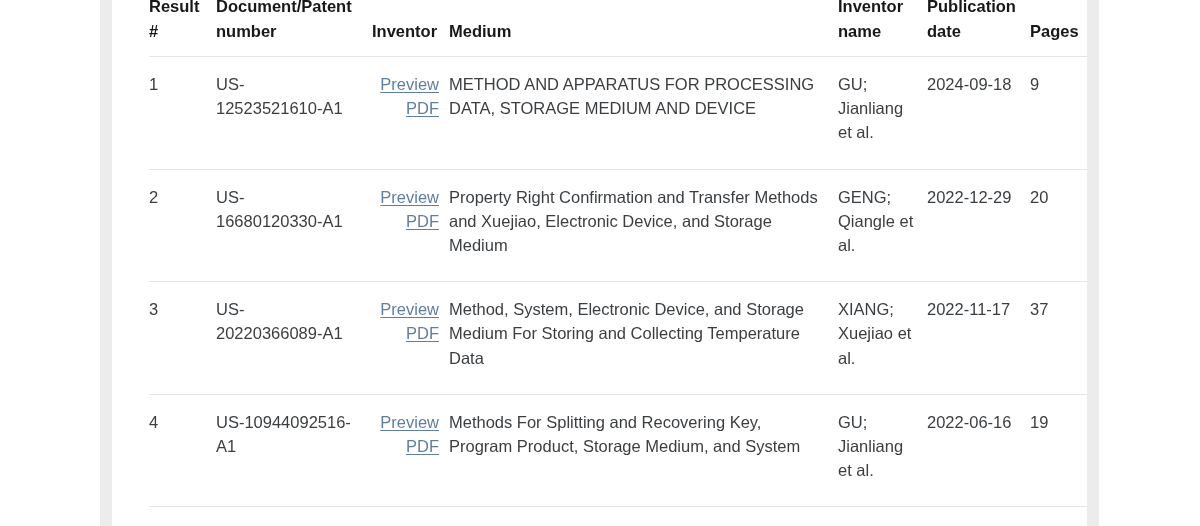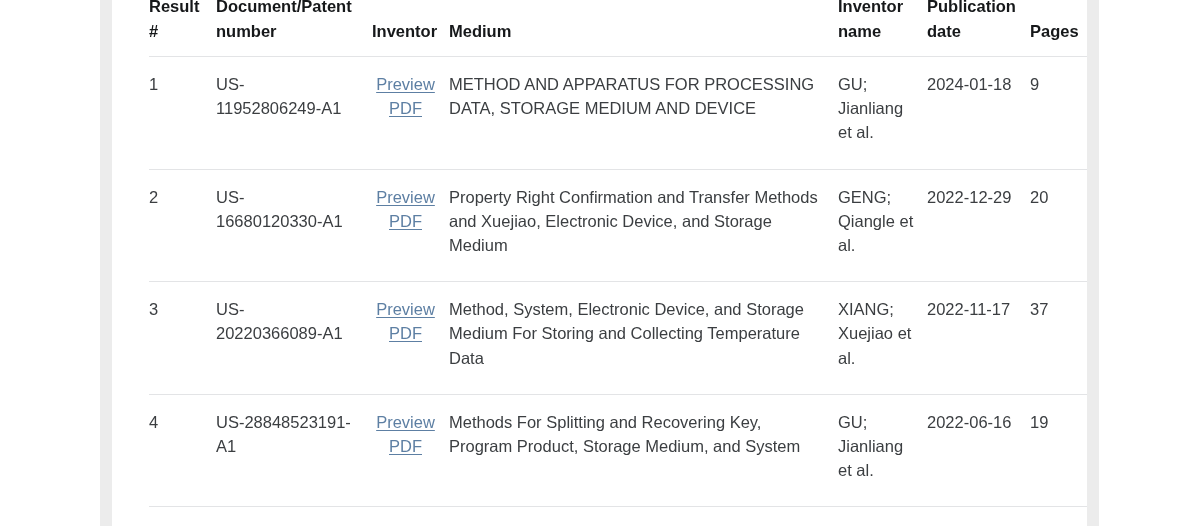--- a/index.html
+++ b/index.html
@@ -83,21 +83,21 @@
     display: block;
     color: #5d7fa3;
     text-decoration: underline;
     text-underline-offset: 2px;
     text-decoration-thickness: 1px;
     cursor: pointer;
     font-size: 16.5px;
     line-height: 24.2px;
   }
   .cell-display { text-align: right; padding-right: 12px; }
-  .cell-display .doclink { text-align: center; }
+  .cell-display .doclink { text-align: right; }
 
   .nowrap-break { word-break: break-word; margin-left: 28px; }
 </style>
 </head>
 <body>
 
 <div class="page">
   <div class="gutter-left"></div>
   <div class="rail"></div>
 
@@ -143,29 +143,29 @@
             <div>Pages</div>
           </th>
         </tr>
       </thead>
       <tbody>
 
         <tr>
           <td>1</td>
           <td class="nowrap-break">
             <div>US-</div>
-            <div>11952806249-A1</div>
+            <div>12523521610-A1</div>
           </td>
           <td class="cell-display">
             <a class="doclink">Preview</a>
             <a class="doclink">PDF</a>
           </td>
           <td>METHOD AND APPARATUS FOR PROCESSING DATA, STORAGE MEDIUM AND DEVICE</td>
           <td>GU; Jianliang et al.</td>
-          <td>2024-01-18</td>
+          <td>2024-09-18</td>
           <td>9</td>
         </tr>
 
         <tr>
           <td>2</td>
           <td class="nowrap-break">
             <div>US-</div>
             <div>16680120330-A1</div>
           </td>
           <td class="cell-display">
@@ -190,21 +190,21 @@
           </td>
           <td>Method, System, Electronic Device, and Storage Medium For Storing and Collecting Temperature Data</td>
           <td>XIANG; Xuejiao et al.</td>
           <td>2022-11-17</td>
           <td>37</td>
         </tr>
 
         <tr>
           <td>4</td>
           <td class="nowrap-break">
-            <div>US-28848523191-</div>
+            <div>US-10944092516-</div>
             <div>A1</div>
           </td>
           <td class="cell-display">
             <a class="doclink">Preview</a>
             <a class="doclink">PDF</a>
           </td>
           <td>Methods For Splitting and Recovering Key, Program Product, Storage Medium, and System</td>
           <td>GU; Jianliang et al.</td>
           <td>2022-06-16</td>
           <td>19</td>

